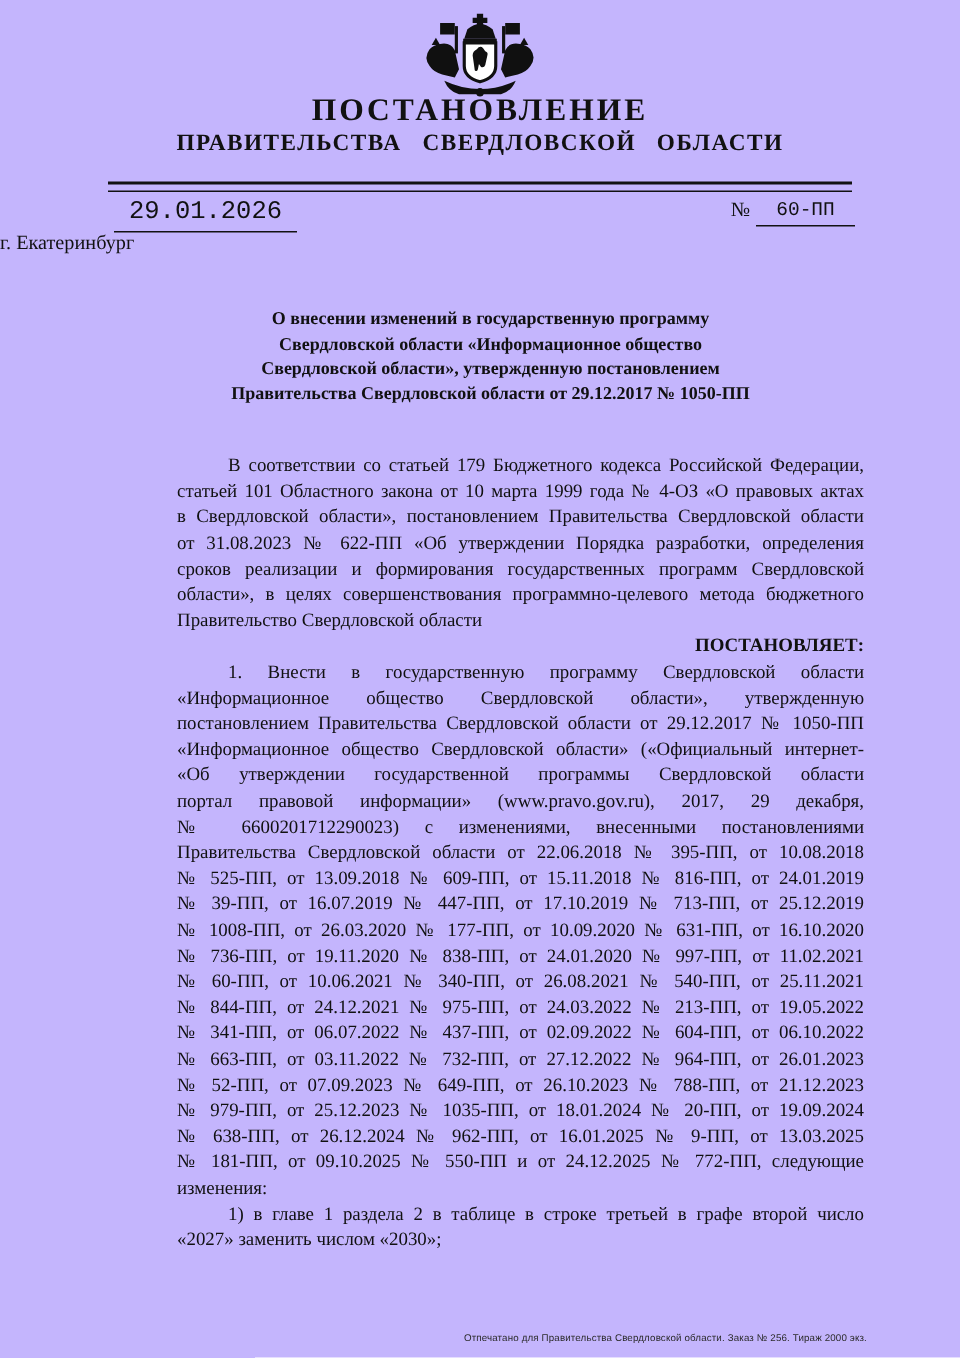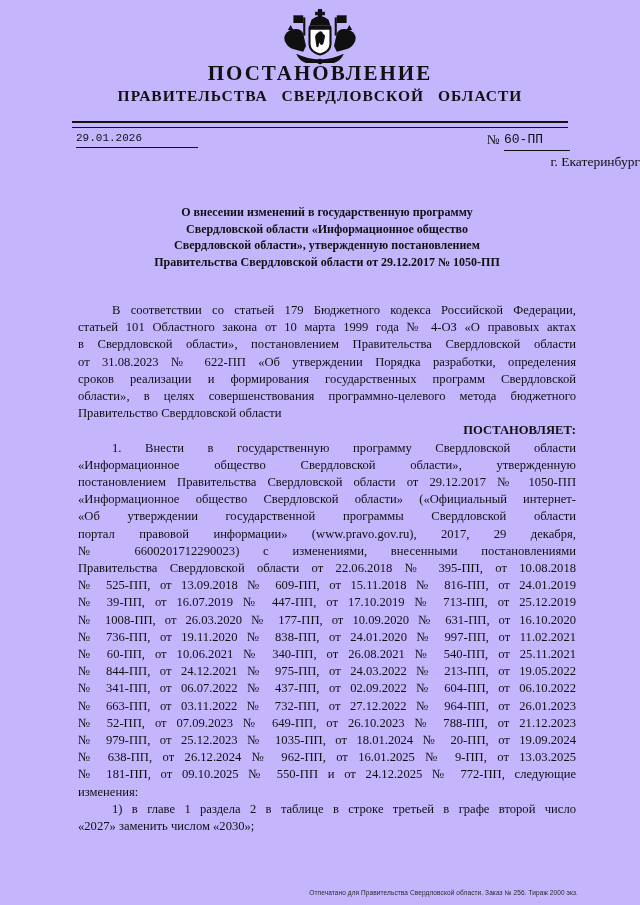--- a/index.html
+++ b/index.html
@@ -14,38 +14,38 @@
   }
   .authority {
     position:absolute; top:87px; left:0; width:100%; text-align:center;
     font-size:15.5px; font-weight:bold; letter-spacing:1px; word-spacing:9px;
   }
   .rule {
     position:absolute; top:121px; left:72px; width:496px; height:4px;
     border-top:2.5px solid #121212; border-bottom:1.2px solid #121212;
   }
   .date-field {
-    position:absolute; top:132px; left:76px; width:122px; text-align:left;
-    font-family:"Liberation Mono", monospace; font-size:11px;
+    position:absolute; top:132px; left:76px; width:122px; text-align:center;
+    font-family:"Liberation Mono", monospace; font-size:17px;
     border-bottom:1.2px solid #121212; padding-bottom:3px;
   }
   .num-group { position:absolute; top:132px; right:70px; display:flex; align-items:flex-end; }
   .num-sign { font-size:13.5px; padding:0 4px 3px 0; }
   .num-field {
-    width:66px; font-family:"Liberation Mono", monospace; font-size:13px;
+    width:66px; text-align:center; font-family:"Liberation Mono", monospace; font-size:13px;
     border-bottom:1.2px solid #121212; padding-bottom:3px;
   }
-  .city { position:absolute; top:154px; left:0; width:100%; text-align:right; font-size:13.5px; }
+  .city { position:absolute; top:154px; left:0; width:100%; text-align:left; font-size:13.5px; }
   .title-block {
     position:absolute; top:204px; left:78px; width:498px;
     font-size:12px; font-weight:bold; line-height:16.6px;
   }
   .cline { text-align:center; }
   .flow { position:absolute; top:302px; left:78px; width:498px; font-size:12.6px; line-height:17.2px; }
-  .jline { text-align:justify; text-align-last:justify; }
+  .jline { text-align:justify; text-align-last:justify;margin-left:40px; }
   .jline.jlast { text-align-last:left; }
   .indent-first .jline:first-child { text-indent:34px; }
   .resolves { font-weight:bold; text-align:right; }
   .imprint {
     position:absolute; top:889px; right:62px;
     font-family:"Liberation Sans", sans-serif; font-size:6.5px; color:#2b2b2b;
     letter-spacing:0.1px; white-space:nowrap;
   }
 </style>
 </head>

